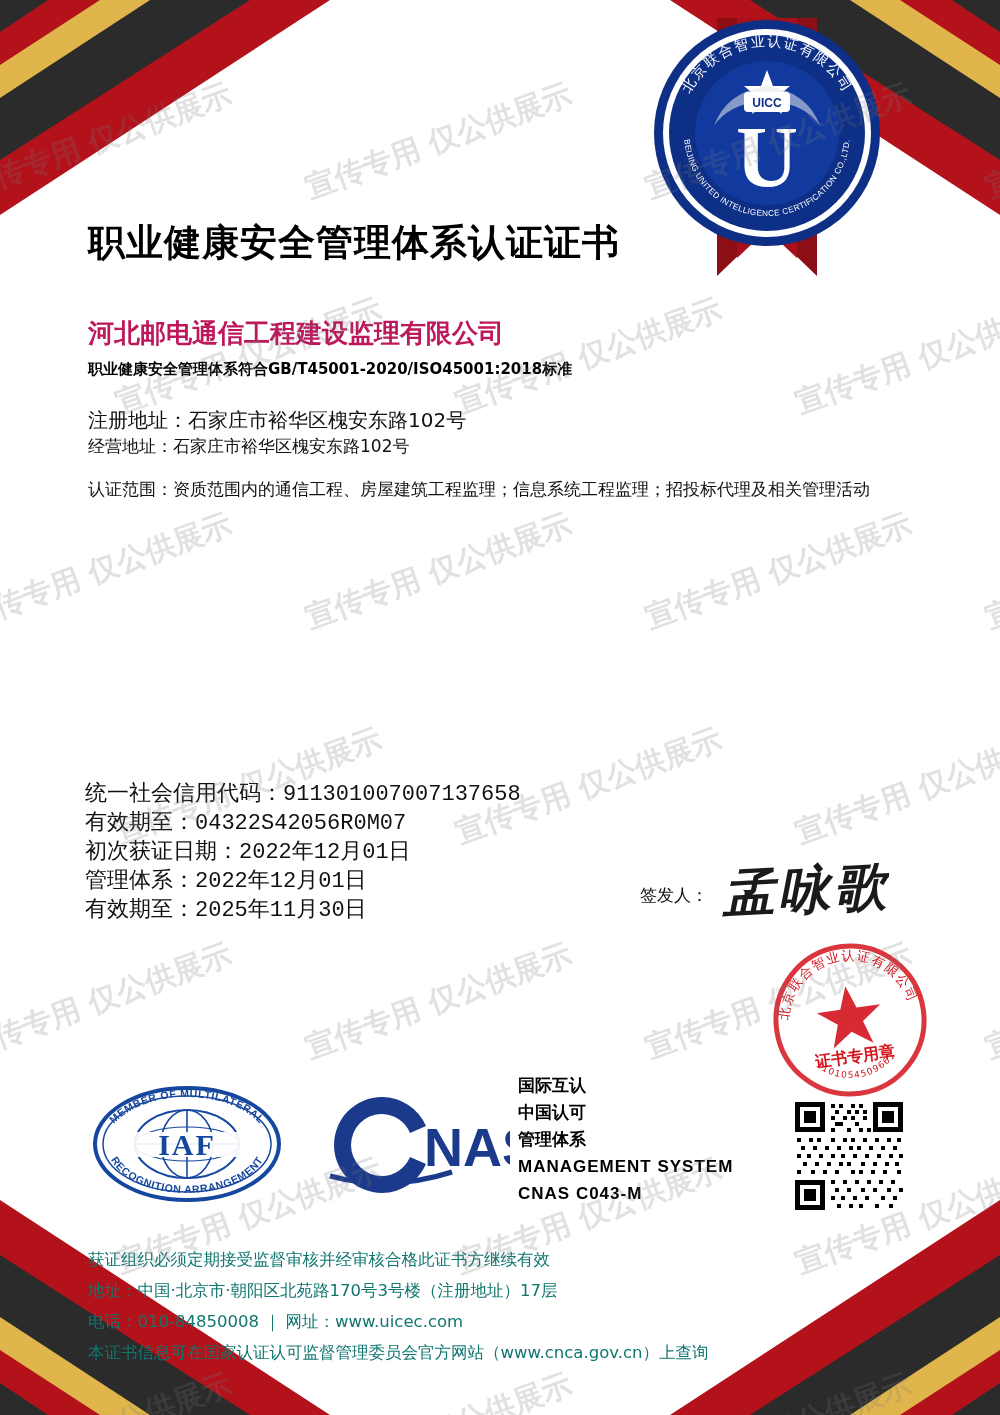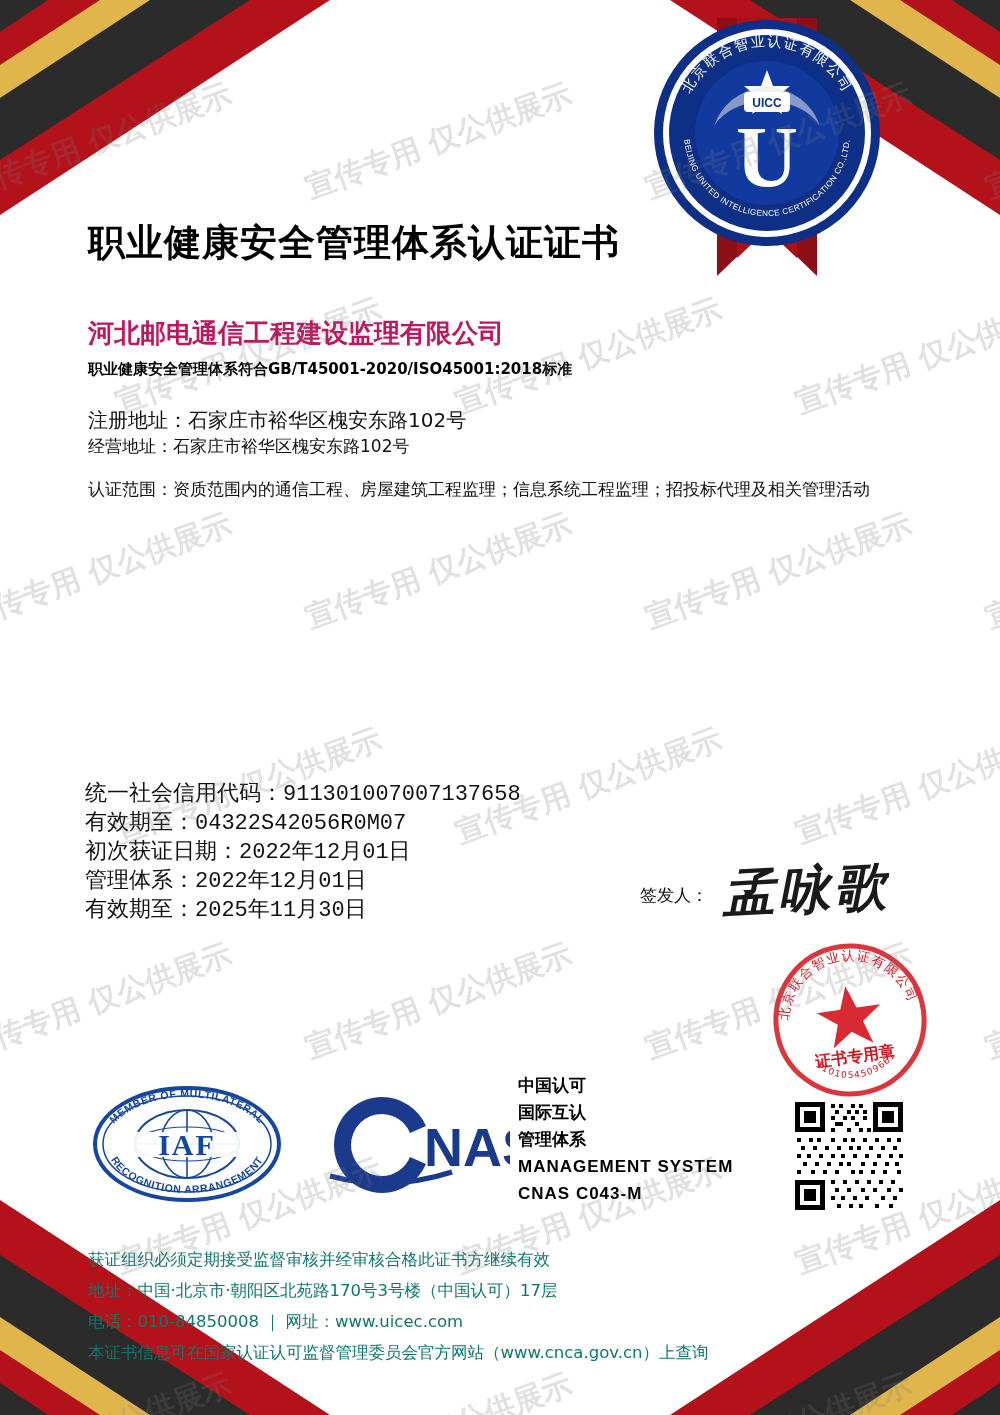--- a/index.html
+++ b/index.html
@@ -306,22 +306,22 @@
 
   <div class="cnas">
     <svg width="190" height="110" viewBox="0 0 190 110">
       <path d="M14 55 a48 48 0 0 1 48 -48 a48 48 0 0 1 44 29 l-16 7 a31 31 0 0 0 -28 -19 a31 31 0 0 0 0 62 a31 31 0 0 0 28 -19 l16 7 a48 48 0 0 1 -44 29 a48 48 0 0 1 -48 -48z" fill="#1b3a8c"></path>
       <text x="104" y="76" font-family="Liberation Sans, sans-serif" font-size="54" font-weight="bold" fill="#1b3a8c">NAS</text>
       <path d="M10 86 q60 16 122 -4" fill="none" stroke="#1b3a8c" stroke-width="5"></path>
     </svg>
   </div>
 
   <div class="cnas-text">
+    <div>国际互认</div>
     <div>中国认可</div>
-    <div>国际互认</div>
     <div>管理体系</div>
     <div class="en">MANAGEMENT SYSTEM</div>
     <div class="en">CNAS C043-M</div>
   </div>
 
   <div class="qr">
     <svg width="112" height="112" viewBox="0 0 112 112">
       <rect width="112" height="112" fill="#ffffff"></rect>
       <g fill="#000000">
         <rect x="2" y="2" width="30" height="30"></rect>
@@ -421,21 +421,21 @@
           <rect x="56" y="104" width="4" height="4"></rect>
           <rect x="66" y="104" width="4" height="4"></rect>
         <rect x="82" y="104" width="4" height="4"></rect>
           <rect x="96" y="104" width="4" height="4"></rect>
       </g>
     </svg>
   </div>
 
   <div class="footer">
     <div>获证组织必须定期接受监督审核并经审核合格此证书方继续有效</div>
-    <div>地址：中国·北京市·朝阳区北苑路170号3号楼（中国认可）17层</div>
+    <div>地址：中国·北京市·朝阳区北苑路170号3号楼（注册地址）17层</div>
     <div>电话：010-84850008 ｜ 网址：www.uicec.com</div>
     <div>本证书信息可在国家认证认可监督管理委员会官方网站（www.cnca.gov.cn）上查询</div>
   </div>
 </div>
 
 <div class="wm-layer" id="wm-layer">
     <div class="wm" style="left: -40px; top: 170px;">宣传专用 仅公供展示</div>
     <div class="wm" style="left: 300px; top: 170px;">宣传专用 仅公供展示</div>
     <div class="wm" style="left: 640px; top: 170px;">宣传专用 仅公供展示</div>
     <div class="wm" style="left: 980px; top: 170px;">宣传专用 仅公供展示</div>

